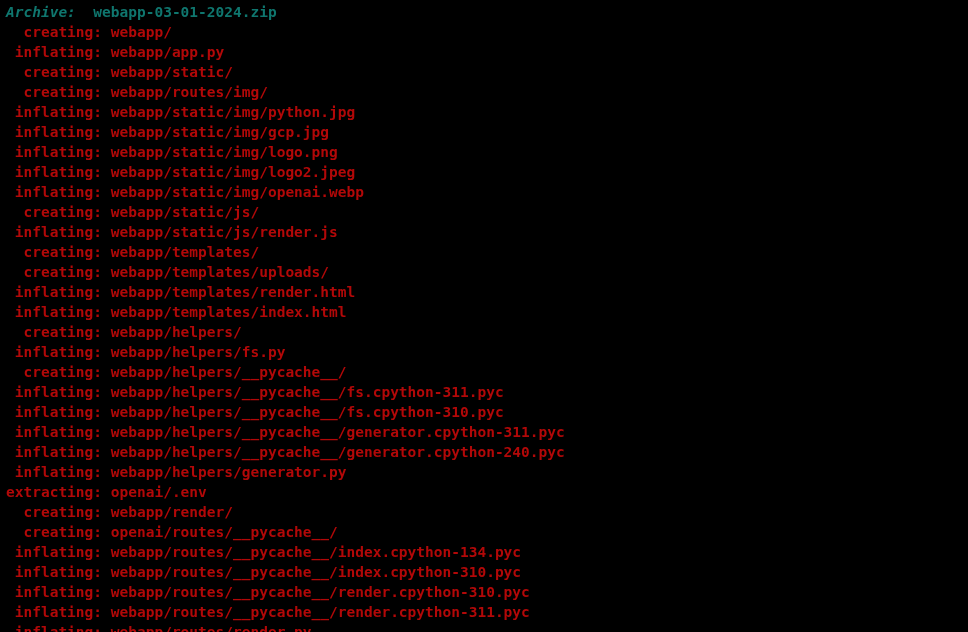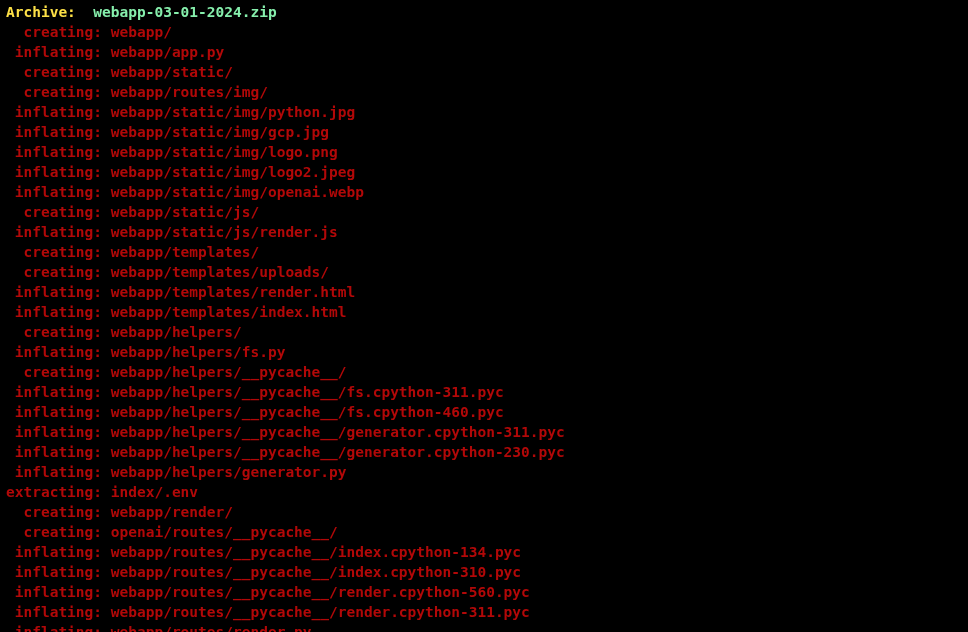--- a/index.html
+++ b/index.html
@@ -11,22 +11,22 @@
     overflow: hidden;
   }
   body {
     font-family: "DejaVu Sans Mono", "Menlo", "Consolas", monospace;
     font-size: 14.5px;
     line-height: 20px;
     color: #b20808;
     font-weight: bold;
     padding: 2px 6px;
   }
-  .archive-label { color: #fde047; }
-  .archive-name  { color: #86efac; text-align: center; }
+  .archive-label { color: #0f766e; font-style: italic; }
+  .archive-name  { color: #0f766e; text-align: center; }
   .line { white-space: pre; }
 </style>
 </head>
 <body>
 
 <div class="line"><span class="archive-label">Archive:</span><span>  </span><span class="archive-name">webapp-03-01-2024.zip</span></div>
 
 <div id="lines">
     <div class="line"><span>  creating</span><span>: </span><span>webapp/</span></div>
     <div class="line"><span> inflating</span><span>: </span><span>webapp/app.py</span></div>
@@ -40,25 +40,25 @@
     <div class="line"><span>  creating</span><span>: </span><span>webapp/static/js/</span></div>
     <div class="line"><span> inflating</span><span>: </span><span>webapp/static/js/render.js</span></div>
     <div class="line"><span>  creating</span><span>: </span><span>webapp/templates/</span></div>
     <div class="line"><span>  creating</span><span>: </span><span>webapp/templates/uploads/</span></div>
     <div class="line"><span> inflating</span><span>: </span><span>webapp/templates/render.html</span></div>
     <div class="line"><span> inflating</span><span>: </span><span>webapp/templates/index.html</span></div>
     <div class="line"><span>  creating</span><span>: </span><span>webapp/helpers/</span></div>
     <div class="line"><span> inflating</span><span>: </span><span>webapp/helpers/fs.py</span></div>
     <div class="line"><span>  creating</span><span>: </span><span>webapp/helpers/__pycache__/</span></div>
     <div class="line"><span> inflating</span><span>: </span><span>webapp/helpers/__pycache__/fs.cpython-311.pyc</span></div>
-    <div class="line"><span> inflating</span><span>: </span><span>webapp/helpers/__pycache__/fs.cpython-460.pyc</span></div>
+    <div class="line"><span> inflating</span><span>: </span><span>webapp/helpers/__pycache__/fs.cpython-310.pyc</span></div>
     <div class="line"><span> inflating</span><span>: </span><span>webapp/helpers/__pycache__/generator.cpython-311.pyc</span></div>
-    <div class="line"><span> inflating</span><span>: </span><span>webapp/helpers/__pycache__/generator.cpython-230.pyc</span></div>
+    <div class="line"><span> inflating</span><span>: </span><span>webapp/helpers/__pycache__/generator.cpython-240.pyc</span></div>
     <div class="line"><span> inflating</span><span>: </span><span>webapp/helpers/generator.py</span></div>
-    <div class="line"><span>extracting</span><span>: </span><span>index/.env</span></div>
+    <div class="line"><span>extracting</span><span>: </span><span>openai/.env</span></div>
     <div class="line"><span>  creating</span><span>: </span><span>webapp/render/</span></div>
     <div class="line"><span>  creating</span><span>: </span><span>openai/routes/__pycache__/</span></div>
     <div class="line"><span> inflating</span><span>: </span><span>webapp/routes/__pycache__/index.cpython-134.pyc</span></div>
     <div class="line"><span> inflating</span><span>: </span><span>webapp/routes/__pycache__/index.cpython-310.pyc</span></div>
-    <div class="line"><span> inflating</span><span>: </span><span>webapp/routes/__pycache__/render.cpython-560.pyc</span></div>
+    <div class="line"><span> inflating</span><span>: </span><span>webapp/routes/__pycache__/render.cpython-310.pyc</span></div>
     <div class="line"><span> inflating</span><span>: </span><span>webapp/routes/__pycache__/render.cpython-311.pyc</span></div>
     <div class="line"><span> inflating</span><span>: </span><span>webapp/routes/render.py</span></div>
   </div>
 
 </body></html>

